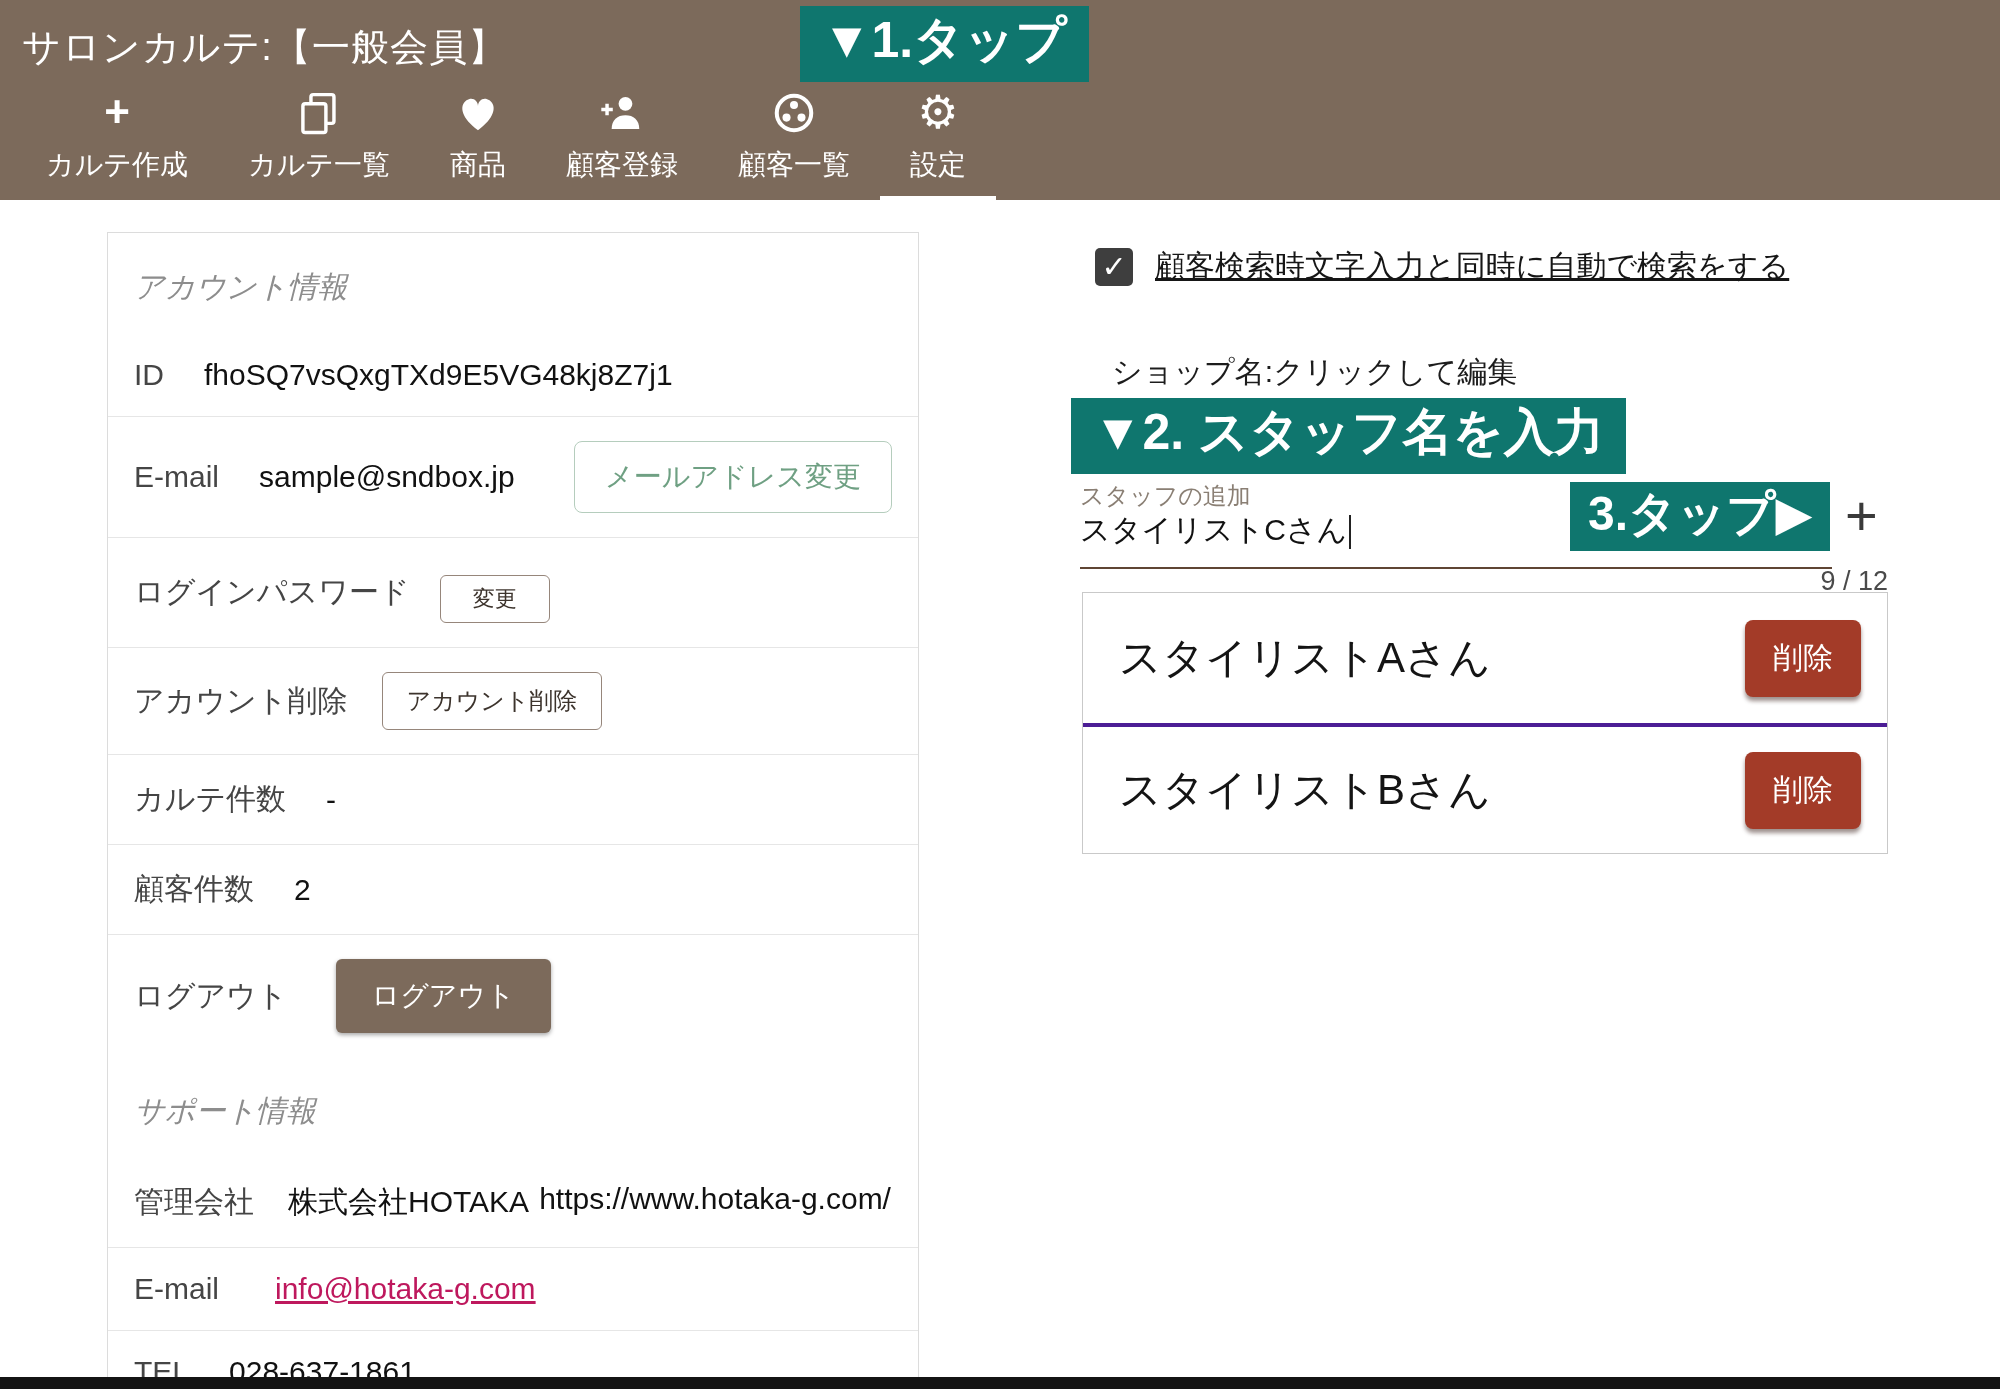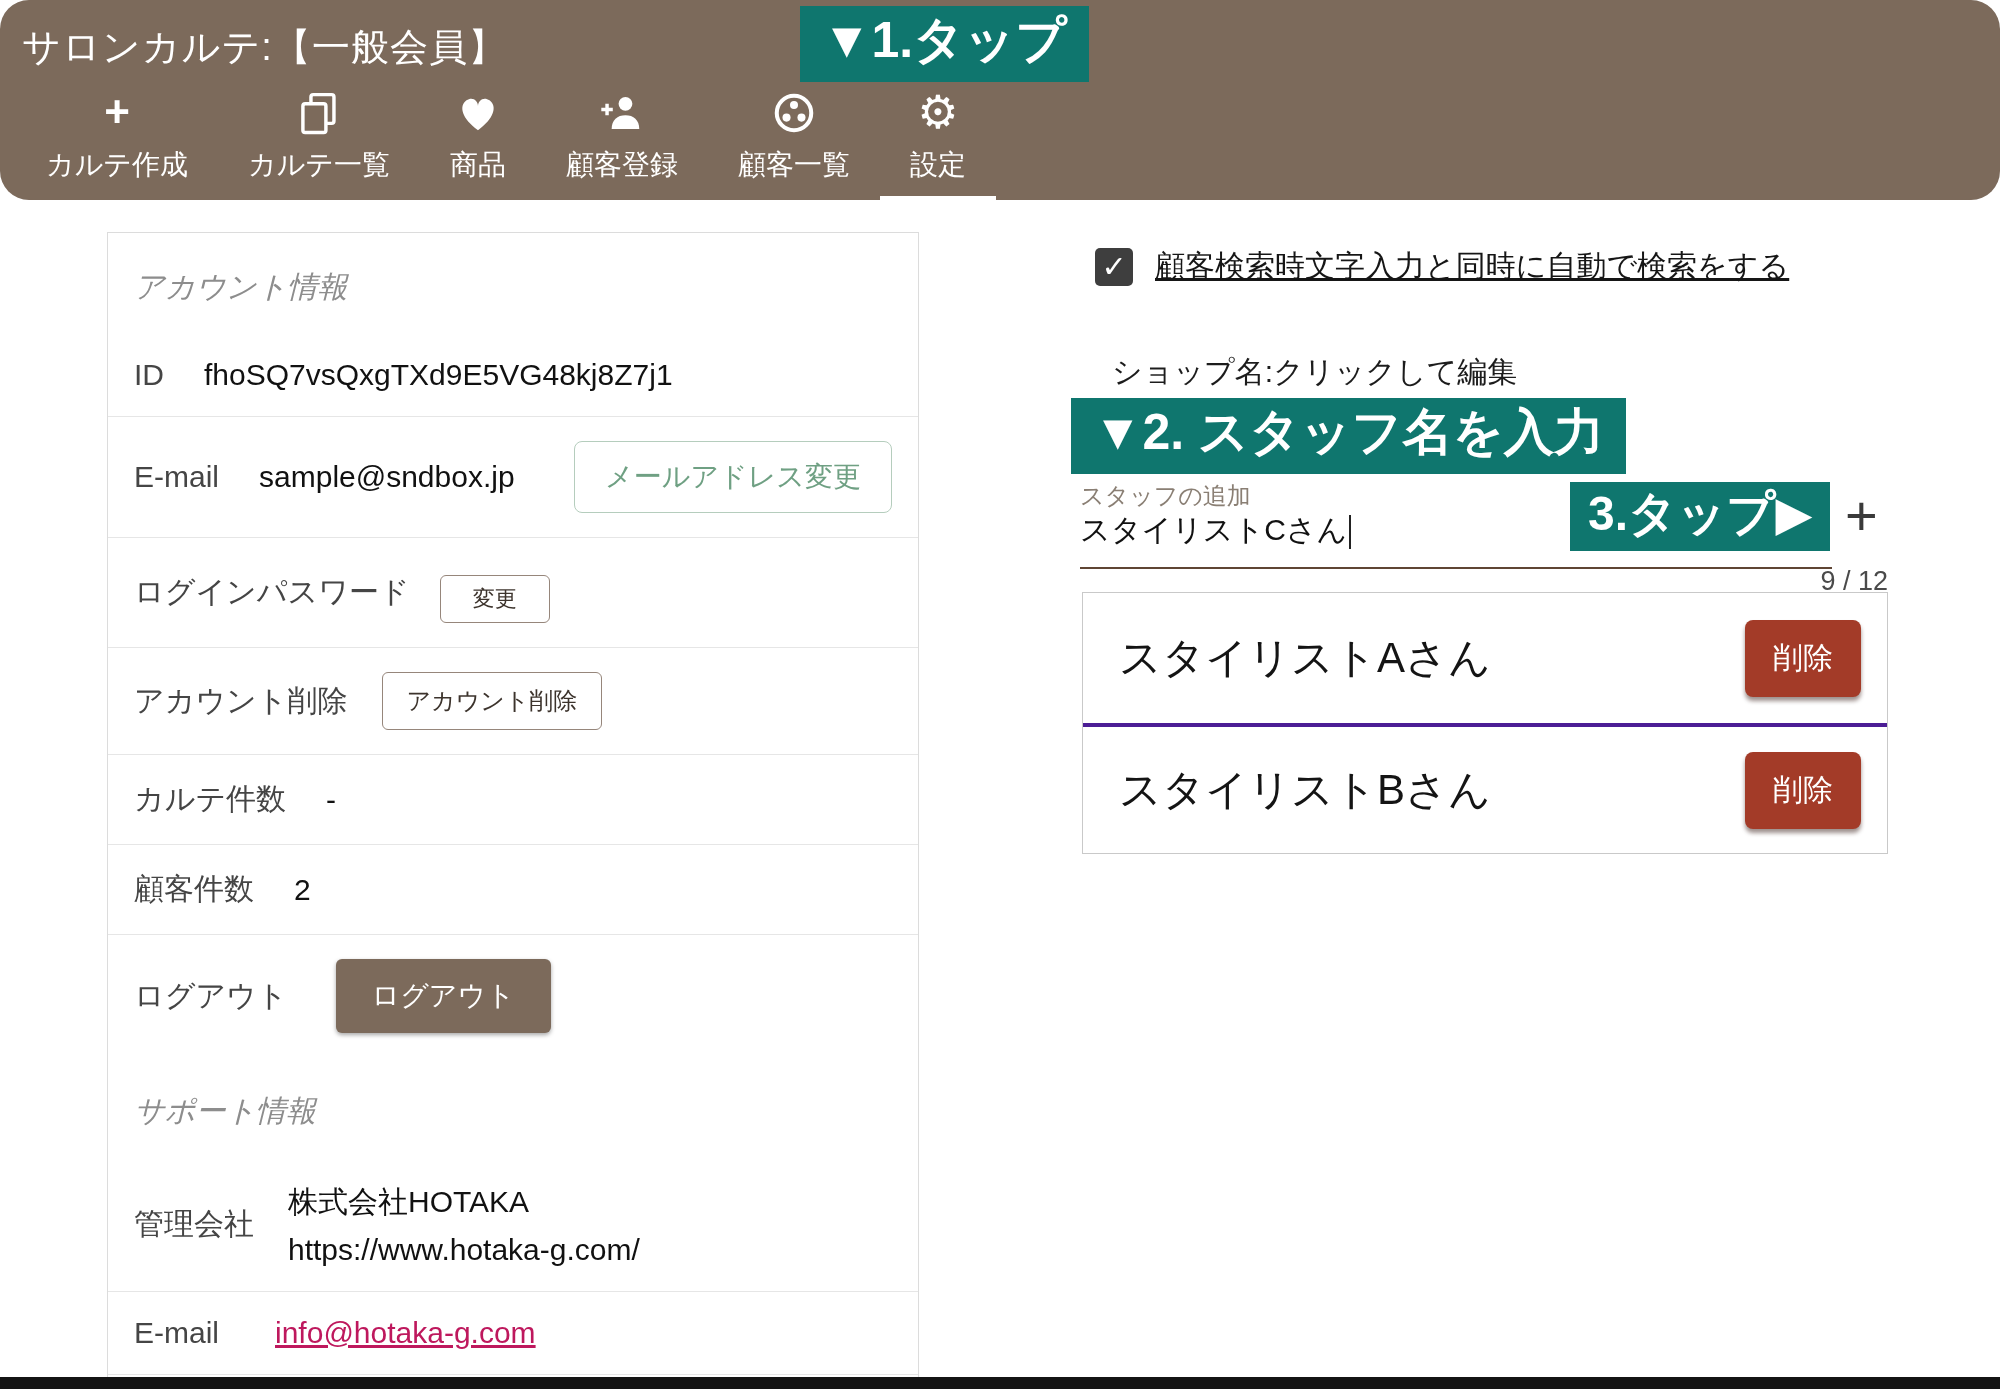--- a/index.html
+++ b/index.html
@@ -4,42 +4,42 @@
 <style>
   * { box-sizing: border-box; margin: 0; padding: 0; }
   body { margin: 0; background: #fff; }
   .app {
     position: relative; width: 2000px; height: 1389px;
     background: #fff; overflow: hidden;
     font-family: "Liberation Sans", "DejaVu Sans", sans-serif;
   }
 
   
-  .topbar { position: absolute; left: 0; top: 0; width: 2000px; height: 200px; background: #7c6a5b; border-radius: 29px; }
+  .topbar { position: absolute; left: 0; top: 0; width: 2000px; height: 200px; background: #7c6a5b; }
   .page-title { position: absolute; left: 22px; top: 22px; font-size: 38px; color: #fff; letter-spacing: 1px; }
   .annotation { background: #0f766e; color: #fff; font-weight: bold; line-height: 1.15; white-space: nowrap; }
   .annotation-1 { position: absolute; left: 800px; top: 6px; font-size: 50px; padding: 6px 22px 12px; }
 
   .nav { position: absolute; left: 16px; bottom: 0; display: flex; }
   .nav-item { display: flex; flex-direction: column; align-items: center; gap: 10px; padding: 0 30px 16px; color: #fff; cursor: pointer; }
   .nav-item.active { border-bottom: 4px solid #fff; padding-bottom: 12px; }
   .nav-icon { height: 48px; display: flex; align-items: flex-end; justify-content: center; }
   .nav-icon svg { width: 46px; height: 46px; }
   .nav-icon.glyph { font-size: 44px; line-height: 48px; font-weight: bold; }
   .nav-icon.glyph.gear { font-weight: normal; font-size: 46px; }
   .nav-label { font-size: 28px; }
 
   
   .card { position: absolute; left: 107px; top: 232px; width: 812px; border: 1px solid #dcdcdc; background: #fff; }
   .row { display: flex; align-items: center; padding: 24px 26px; border-bottom: 1px solid #e6e6e6; font-size: 30px; color: #1c1c1c; min-height: 82px; }
   .row.no-border { border-bottom: none; }
   .section-label { padding: 34px 26px 26px; font-size: 30px; color: #8d8d8d; font-style: italic; }
   .row-label { color: #454545; flex-shrink: 0; }
   .row-value { margin-left: 40px; color: #111; }
-  .company-block { margin-left: 34px; display: flex; flex-direction: column; gap: 10px; font-size: 30px; color: #111; }
+  .company-block { margin-left: 34px; display: flex; gap: 10px; font-size: 30px; color: #111; }
   a.link { color: #be185d; text-decoration: underline; margin-left: 56px; font-size: 30px; }
 
   .btn { cursor: pointer; background: #fff; font-family: inherit; }
   .btn-outline-green { margin-left: auto; border: 1px solid #b5cdbd; color: #6fa083; border-radius: 8px; font-size: 28px; padding: 16px 30px; }
   .btn-outline-small { border: 1px solid #96867b; color: #3c332c; border-radius: 6px; font-size: 22px; padding: 8px 32px; margin-left: 30px; margin-top: 13px; }
   .btn-outline-mid { border: 1px solid #96867b; color: #3c332c; border-radius: 6px; font-size: 24px; padding: 12px 24px; margin-left: 34px; }
   .btn-logout { background: #7c6a5b; color: #fff; border: none; border-radius: 6px; font-size: 28px; padding: 18px 36px; margin-left: 48px; box-shadow: 0 2px 4px rgba(0,0,0,.35); }
 
   
   .auto-search { position: absolute; left: 1095px; top: 246px; display: flex; align-items: center; gap: 22px; }

